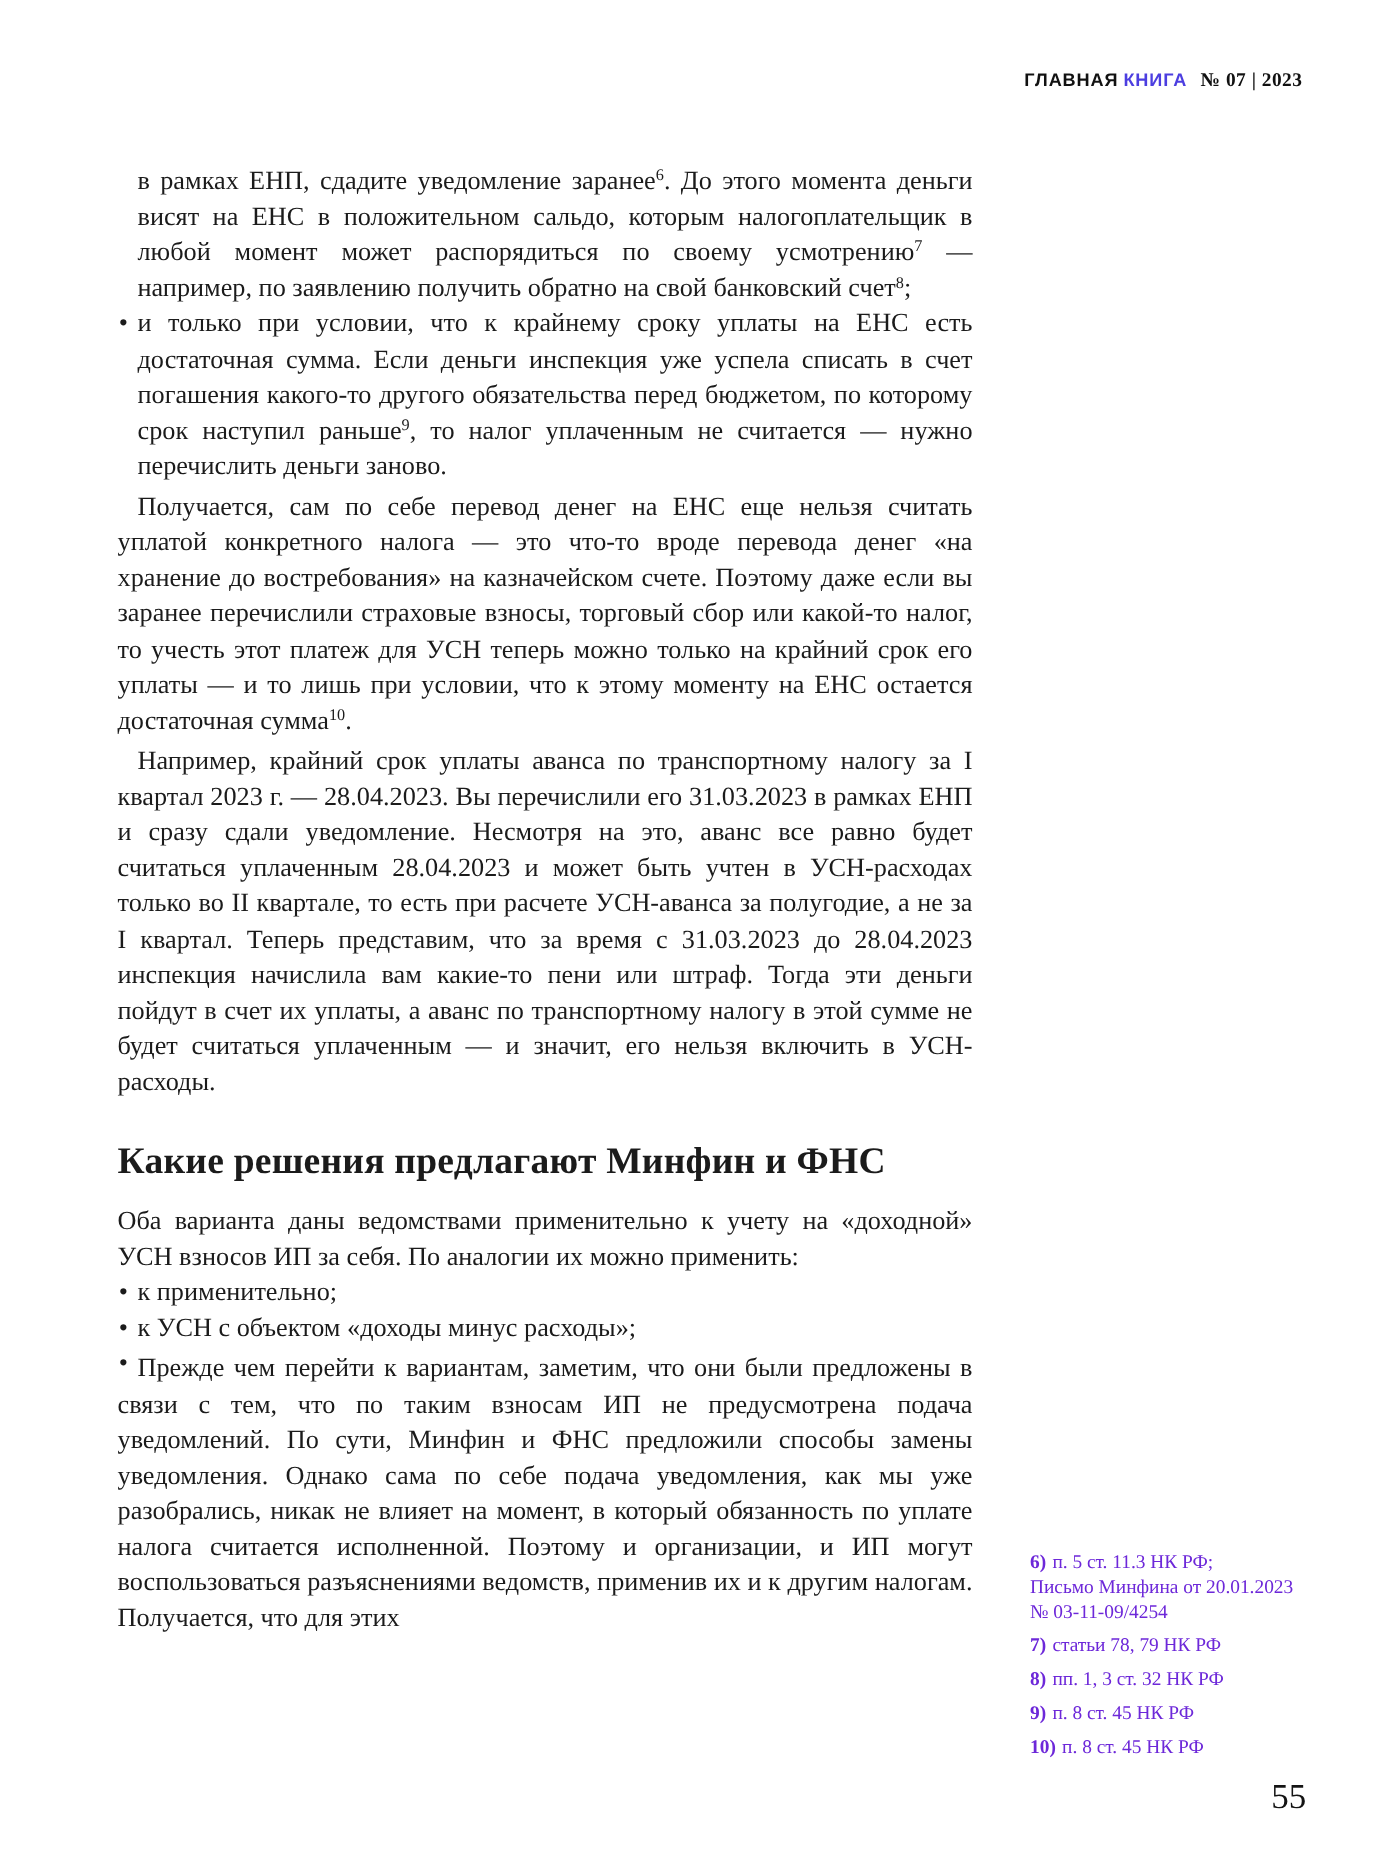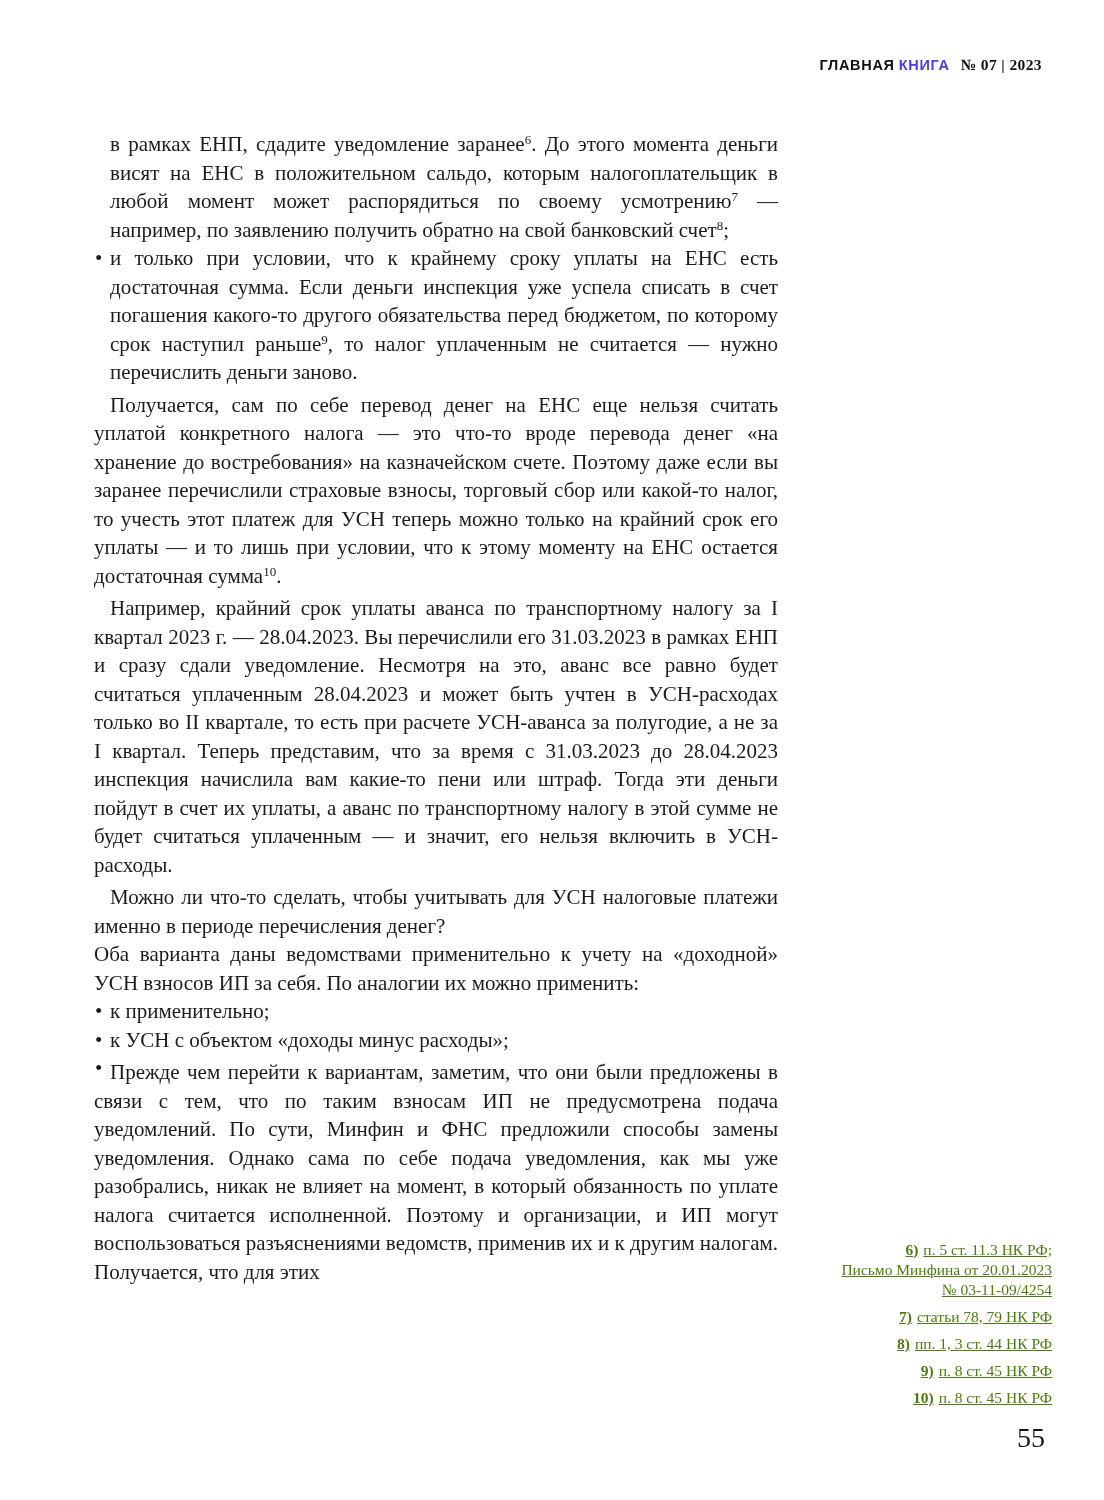--- a/index.html
+++ b/index.html
@@ -42,21 +42,21 @@
     margin: 31px 0 15px 0 !important;
   }
   sup {
     font-size: 13px; line-height: 0;
     vertical-align: baseline; position: relative; top: -7px;
   }
 
   
   .footnotes {
     position: absolute; left: 824px; top: 1240px; width: 228px;
-    font-size: 15.5px; line-height: 20px; text-align: right; color: #4d7c0f; text-decoration: underline;
+    font-size: 15.5px; line-height: 20px; text-align: left; color: #6d28d9;
   }
   .fn { margin-bottom: 7px; }
   .fn-num { font-weight: bold; margin-right: 5px; }
 
   .page-num {
     position: absolute; right: 59px; top: 1424px;
     font-size: 28px; line-height: 28px; color: #141414;
   }
 </style>
 </head>
@@ -76,23 +76,23 @@
     </p>
 
     <p class="li">
       <span class="bullet">•</span><span>и только при условии, что к крайнему сроку уплаты на ЕНС есть достаточная сумма. Если деньги инспекция уже успела списать в счет погашения какого-то другого обязательства перед бюджетом, по которому срок наступил раньше<sup>9</sup>, то налог уплаченным не считается — нужно перечислить деньги заново.</span>
     </p>
 
     <p class="para">Получается, сам по себе перевод денег на ЕНС еще нельзя считать уплатой конкретного налога — это что-то вроде перевода денег «на хранение до востребования» на казначейском счете. Поэтому даже если вы заранее перечислили страховые взносы, торговый сбор или какой-то налог, то учесть этот платеж для УСН теперь можно только на крайний срок его уплаты — и то лишь при условии, что к этому моменту на ЕНС остается достаточная сумма<sup>10</sup>.</p>
 
     <p class="para">Например, крайний срок уплаты аванса по транспортному налогу за I квартал 2023 г. — 28.04.2023. Вы перечислили его 31.03.2023 в рамках ЕНП и сразу сдали уведомление. Несмотря на это, аванс все равно будет считаться уплаченным 28.04.2023 и может быть учтен в УСН-расходах только во II квартале, то есть при расчете УСН-аванса за полугодие, а не за I квартал. Теперь представим, что за время с 31.03.2023 до 28.04.2023 инспекция начислила вам какие-то пени или штраф. Тогда эти деньги пойдут в счет их уплаты, а аванс по транспортному налогу в этой сумме не будет считаться уплаченным — и значит, его нельзя включить в УСН-расходы.</p>
 
-    <p class="para">Можно ли что-то сделать, чтобы учитывать для УСН налоговые платежи именно в периоде перечисления денег?</p>
 
 
+    <h2 class="heading">Какие решения предлагают Минфин и ФНС</h2>
 
     <p class="para-flush">Оба варианта даны ведомствами применительно к учету на «доходной» УСН взносов ИП за себя. По аналогии их можно применить:</p>
 
     <p class="li">
       <span class="bullet">•</span><span>к применительно;</span>
     </p>
     <p class="li">
       <span class="bullet">•</span><span>к УСН с объектом «доходы минус расходы»;</span>
     </p>
     <p class="li">
@@ -104,21 +104,21 @@
   </main>
 
   <aside class="footnotes">
     <div class="fn">
       <span class="fn-num">6)</span><span class="fn-text">п. 5 ст. 11.3 НК РФ;<br>Письмо Минфина от 20.01.2023<br>№ 03-11-09/4254</span>
     </div>
     <div class="fn">
       <span class="fn-num">7)</span><span class="fn-text">статьи 78, 79 НК РФ</span>
     </div>
     <div class="fn">
-      <span class="fn-num">8)</span><span class="fn-text">пп. 1, 3 ст. 44 НК РФ</span>
+      <span class="fn-num">8)</span><span class="fn-text">пп. 1, 3 ст. 32 НК РФ</span>
     </div>
     <div class="fn">
       <span class="fn-num">9)</span><span class="fn-text">п. 8 ст. 45 НК РФ</span>
     </div>
     <div class="fn">
       <span class="fn-num">10)</span><span class="fn-text">п. 8 ст. 45 НК РФ</span>
     </div>
   </aside>
 
   <div class="page-num">55</div>

